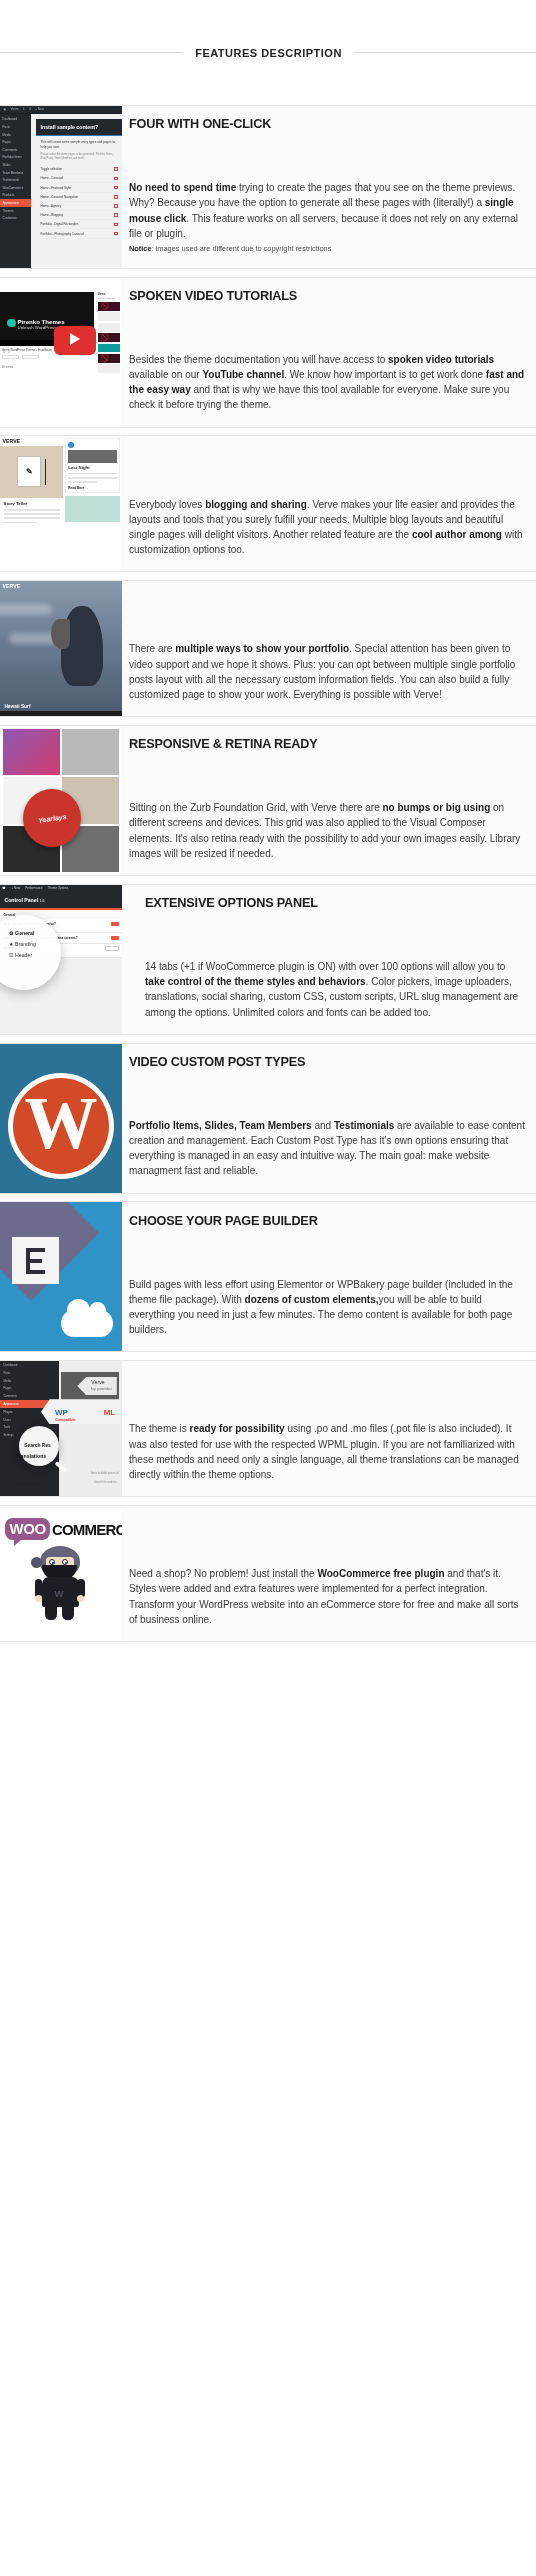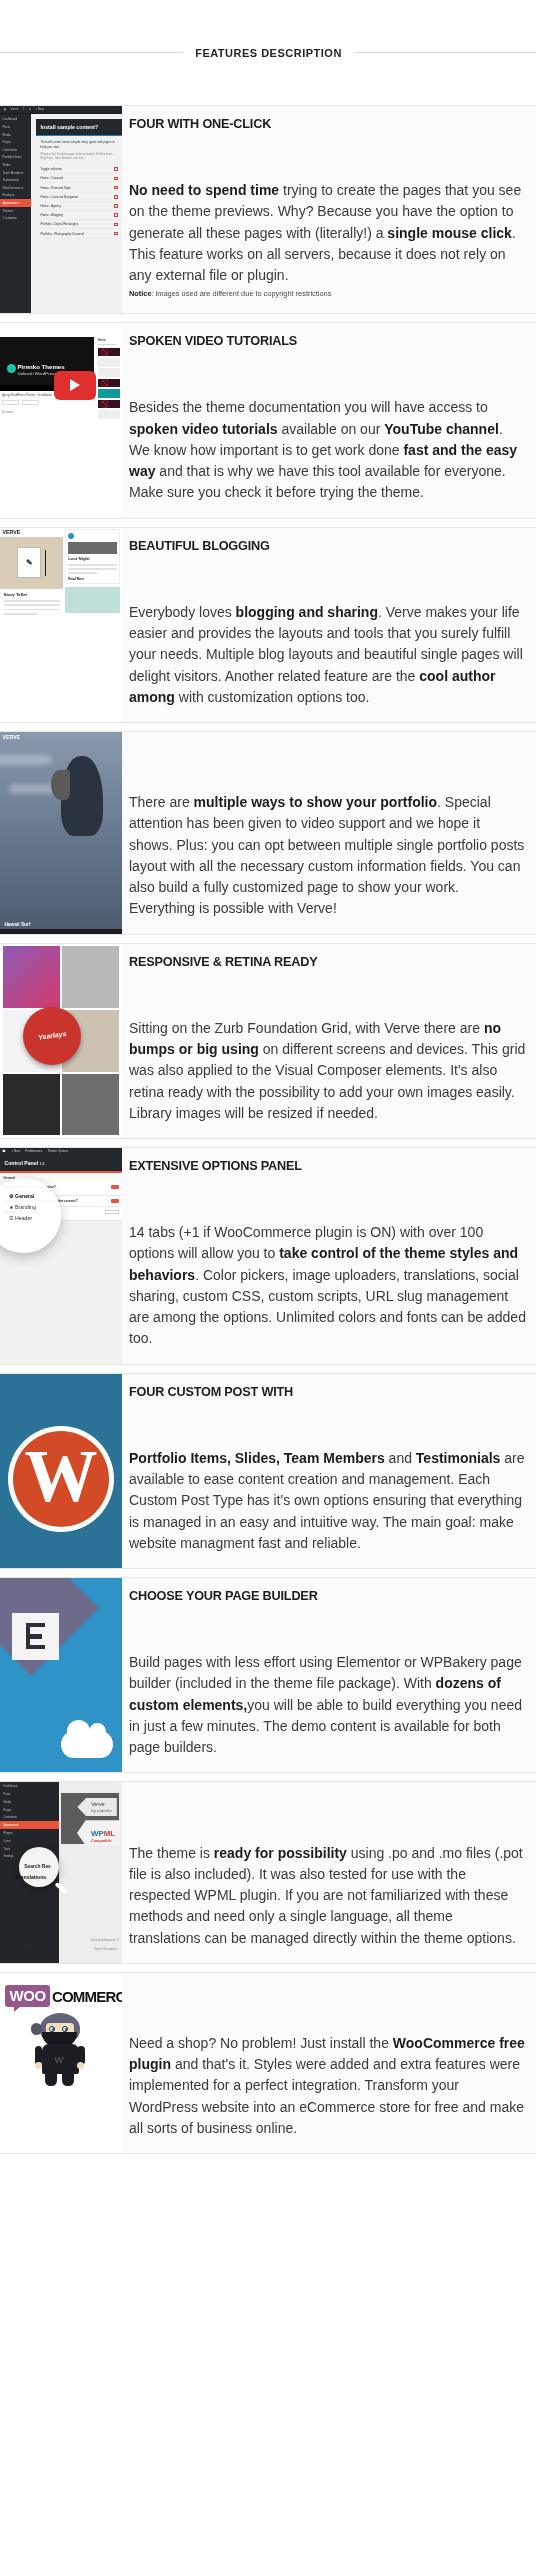--- a/index.html
+++ b/index.html
@@ -43,21 +43,21 @@
     background:#fbfbfb;
   }
   .f-text {
     flex:1 1 auto;
     padding:12.2px 10.5px 14px 7px;
   }
   .f-title {
     font-size:12.7px; font-weight:bold; letter-spacing:-0.2px;
     color:#1d1d1d; margin:0 0 5.2px 0; line-height:1.1;
   }
-  .f-body { font-size:14px; line-height:1.52; color:#3a3a3a;margin-top:48px; }
+  .f-body { font-size:10px; line-height:1.52; color:#3a3a3a;margin-top:48px; }
   .f-body b { font-weight:bold; color:#1d1d1d; }
   .f-notice { font-size:7.4px; line-height:1.5; color:#4a4a4a; margin-top:1.7px; }
   .f-notice b { font-weight:bold; color:#1d1d1d; }
 
   
   .wp-shot { background:#23282d; position:absolute; inset:0; font-size:3.5px; color:#c9ccd0; }
   .wp-bar { height:7.9px; background:#23282d; display:flex; align-items:center; gap:4.4px; padding:0 3.5px; border-bottom:0.9px solid #191e23; }
   .wp-bar span { font-size:3.1px; color:#b4b9be; white-space:nowrap; }
   .wp-body { display:flex; height:calc(100% - 7.9px); }
   .wp-side { width:31px; background:#23282d; padding-top:1.7px; }
@@ -161,31 +161,31 @@
   
   .tr { position:absolute; inset:0; background:#ededed; overflow:hidden; }
   .tr-dark { position:absolute; left:0; top:0; width:59px; height:100%; background:#22262b; }
   .tr-dark div { font-size:2.8px; color:#b9bdc2; padding:1.9px 3.5px; }
   .tr-dark div.hot { background:#e8553c; color:#fff; }
   .tr-panel { position:absolute; right:3.5px; top:10.5px; width:58px; height:51px; background:#5c5c5c; }
   .tr-tag { position:absolute; right:5.2px; top:15.7px; background:#e9e9e9; padding:3.5px 5.2px 3.5px 14px; font-size:5.2px; line-height:1.15; color:#333; clip-path:polygon(8.7px 0,100% 0,100% 100%,8.7px 100%,0 50%); }
   .tr-tag small { display:block; font-size:4.4px; color:#666; }
   .tr-wpml { position:absolute; right:1.7px; top:38px; background:#f2f2f2; padding:2.6px 5.2px 2.6px 14px; clip-path:polygon(8.7px 0,100% 0,100% 100%,8.7px 100%,0 50%); }
   .tr-wpml b { font-size:7.9px; font-weight:bold; color:#1f6fb5; }
-  .tr-wpml b em { color:#d23b2e; font-style:normal; }
+  .tr-wpml b em { color:#d23b2e; font-style:normal;margin-left:36px; }
   .tr-wpml small { display:block; font-size:3.8px; color:#d23b2e; font-weight:bold; }
   .tr-mag { position:absolute; left:19px; top:65px; width:40px; height:40px; border-radius:50%; background:rgba(255,255,255,.95); box-shadow:0 2.6px 8.7px rgba(0,0,0,.3); }
   .tr-mag:after { content:""; position:absolute; right:-8.7px; bottom:-3.5px; width:14px; height:4.4px; background:#fff; transform:rotate(40deg); border-radius:2.6px; }
   .tr-mag span { position:absolute; left:5.2px; top:16.6px; font-size:4.9px; font-weight:bold; color:#222; }
   .tr-w { position:absolute; left:15.7px; bottom:8.7px; font-size:5.2px; font-weight:bold; color:#222; }
 
   
   .woo { position:absolute; inset:0; background:#fff; }
   .woo-logo { position:absolute; left:5.2px; top:12.2px; display:flex; align-items:center; }
-  .woo-badge { background:#96588a; color:#fff; font-weight:bold; font-size:15px; padding:1.7px 4.4px 3.5px 4.4px; border-radius:3px; position:relative; letter-spacing:-0.4px; }
+  .woo-badge { background:#96588a; color:#fff; font-weight:bold; font-size:15px; padding:1.7px 4.4px 3.5px 4.4px; border-radius:8px; position:relative; letter-spacing:-0.4px; }
   .woo-badge:after { content:""; position:absolute; left:8.7px; bottom:-5.2px; border-top:6.1px solid #96588a; border-right:7px solid transparent; }
   .woo-txt { color:#111; font-weight:bold; font-size:15px; letter-spacing:-0.8px; margin-left:1.7px; }
   .ninja { position:absolute; left:31px; top:40px; width:58px; height:75px; }
   .n-head { position:absolute; left:8.7px; top:0; width:40px; height:31px; border-radius:50% 50% 44% 44%; background:#63637a; }
   .n-knot { position:absolute; left:0px; top:10.5px; width:11.3px; height:11.3px; border-radius:50%; background:#55556a; }
   .n-face { position:absolute; left:15px; top:10.5px; width:28px; height:15px; background:#efdfc0; border-radius:3.5px; }
   .n-mask { position:absolute; left:11.3px; top:19px; width:35px; height:15px; background:#17171d; border-radius:0 0 14px 14px; }
   .n-eye { position:absolute; top:13px; width:6.1px; height:6.1px; border-radius:50%; background:#fff; border:0.9px solid #222; }
   .n-eye.l { left:18.3px; } .n-eye.r { left:31px; }
   .n-eye:after { content:""; position:absolute; left:1.7px; top:1.7px; width:2.6px; height:2.6px; border-radius:50%; background:#2255aa; }
@@ -351,21 +351,20 @@
             <div class="blog-ln"></div>
             <div class="blog-ln"></div>
             <div class="blog-ln s"></div>
             <div style="font-size:3.1px;font-weight:bold;color:#222;margin-top:1.7px;">Read More →</div>
           </div>
           <div class="blog-bottom"></div>
         </div>
       </div>
     </div>
     <div class="f-text">
-      <h3 class="f-title">BEAUTIFUL BLOGGING</h3>
       <div class="f-body">Everybody loves <b>blogging and sharing</b>. Verve makes your life easier and provides the layouts and tools that you surely fulfill your needs. Multiple blog layouts and beautiful single pages will delight visitors. Another related feature are the <b>cool author among</b> with customization options too.</div>
     </div>
   </div>
 
   <div class="feature" style="min-height:120px;">
     <div class="f-media">
       <div class="surf">
         <div class="surf-cloud" style="left:-8.7px;top:23px;"></div>
         <div class="surf-cloud" style="left:8.7px;top:52px;width:79px;"></div>
         <div class="surf-head"></div>
@@ -393,21 +392,21 @@
       <div class="stamp">
         <span>Yearlays</span>
       </div>
     </div>
     <div class="f-text">
       <h3 class="f-title">RESPONSIVE &amp; RETINA READY</h3>
       <div class="f-body">Sitting on the Zurb Foundation Grid, with Verve there are <b>no bumps or big using</b> on different screens and devices. This grid was also applied to the Visual Composer elements. It's also retina ready with the possibility to add your own images easily. Library images will be resized if needed.</div>
     </div>
   </div>
 
-  <div class="feature" style="min-height:131px;">
+  <div class="feature" style="min-height:131px;gap:16px;">
     <div class="f-media">
       <div class="op">
         <div class="op-bar">
           <span>💬</span>
           <span>+ New</span>
           <span>Performance</span>
           <span>Theme Options</span>
         </div>
         <div class="op-hd">
           <span>Control Panel</span>
@@ -446,21 +445,21 @@
     <div class="f-media">
       <div class="wpl">
         <div class="wpl-c">
           <div class="wpl-c2">
             <span class="wpl-w">W</span>
           </div>
         </div>
       </div>
     </div>
     <div class="f-text">
-      <h3 class="f-title">FOUR CUSTOM POST WITH</h3>
+      <h3 class="f-title">VIDEO CUSTOM POST TYPES</h3>
       <div class="f-body"><b>Portfolio Items, Slides, Team Members</b> and <b>Testimonials</b> are available to ease content creation and management. Each Custom Post Type has it's own options ensuring that everything is managed in an easy and intuitive way. The main goal: make website managment fast and reliable.</div>
     </div>
   </div>
 
   <div class="feature" style="min-height:113px;">
     <div class="f-media">
       <div class="pb">
         <div class="pb-tri"></div>
         <div class="pb-el">
             <i></i>

